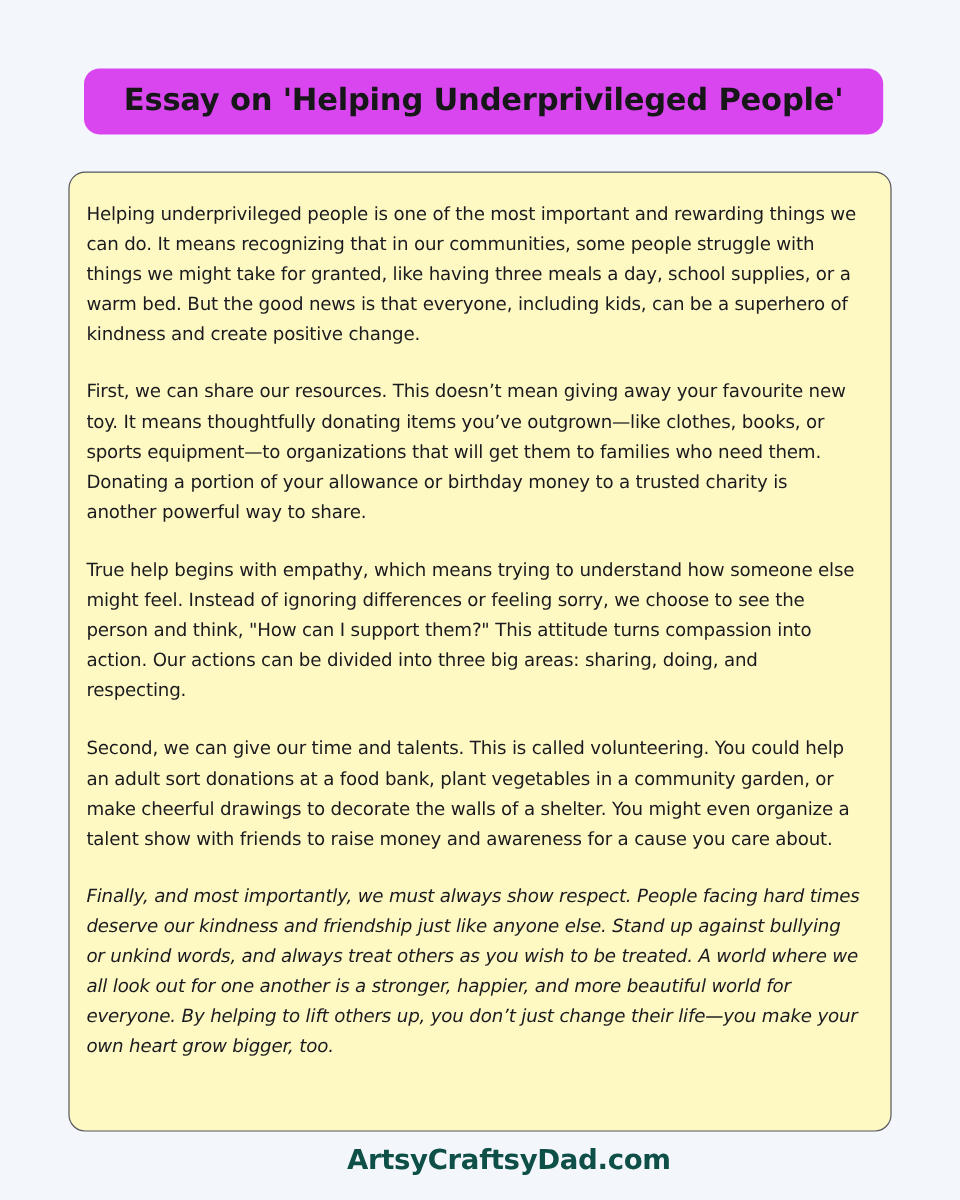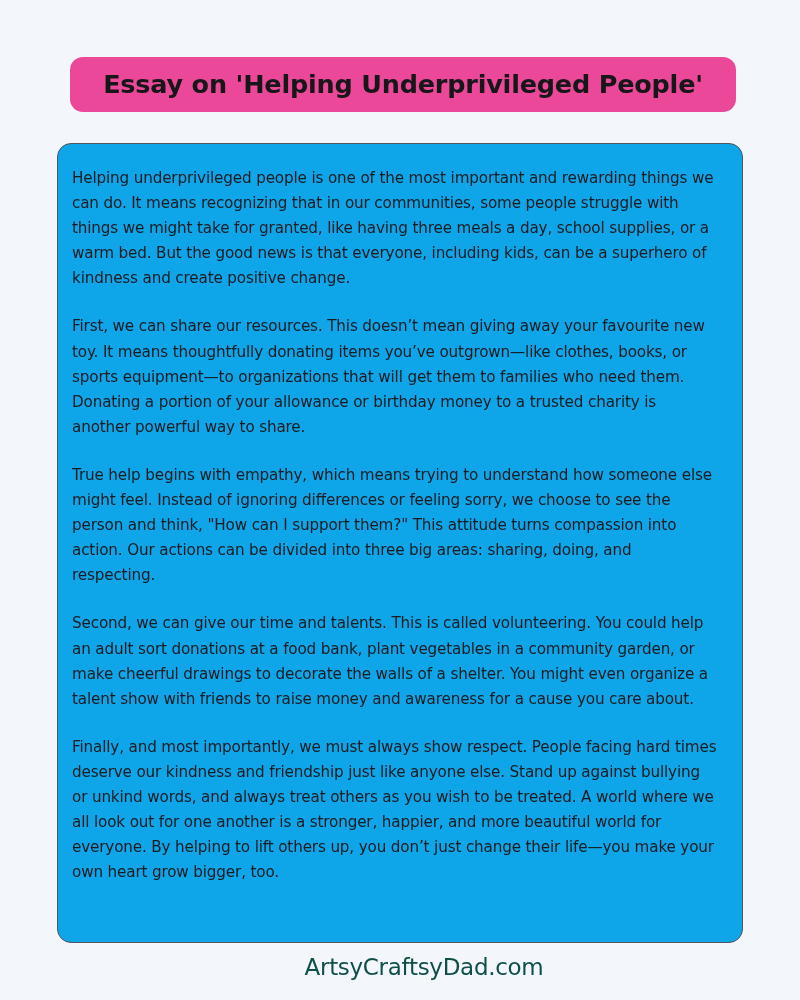--- a/index.html
+++ b/index.html
@@ -22,21 +22,21 @@
     background: #f3f7fc;
   }
 
   
   .title-banner {
     position: absolute;
     left: 70px;
     top: 57px;
     width: 666px;
     height: 55px;
-    background: #ec4899;
+    background: #d946ef;
     border-radius: 13px;
     display: flex;
     align-items: center;
     justify-content: center;
     box-sizing: border-box;
   }
   .title-text {
     font-family: "DejaVu Sans", sans-serif;
     font-size: 25.5px;
     font-weight: bold;
@@ -47,54 +47,55 @@
   }
 
   
   .essay-card {
     position: absolute;
     left: 57px;
     top: 143px;
     width: 686px;
     height: 800px;
     box-sizing: border-box;
-    background: #0ea5e9;
+    background: #fef9c3;
     border: 1.6px solid #53565c;
     border-radius: 14px;
     padding: 22px 24px 18px 14px;
     overflow: hidden;
   }
 
   .essay-body {
     font-family: "DejaVu Sans", sans-serif;
     font-size: 15.2px;
     line-height: 25.1px;
     color: #1b1b1f;
     letter-spacing: -0.15px;
   }
 
   .essay-body p {
     margin: 0 0 23px 0;
   }
   .essay-body p:last-child {
     margin-bottom: 0;
+    font-style: italic;
   }
 
   
   .footer {
     position: absolute;
     left: 0;
     top: 956px;
     width: 800px;
     text-align: center;
   }
   .footer-brand {
     font-family: "DejaVu Sans", sans-serif;
     font-size: 23px;
-    font-weight: normal;
+    font-weight: bold;
     color: #0e4f47;
     letter-spacing: -0.3px;
     line-height: 1;
     padding-left: 48px;
   }
 </style>
 </head>
 <body>
 
 <div class="page">

